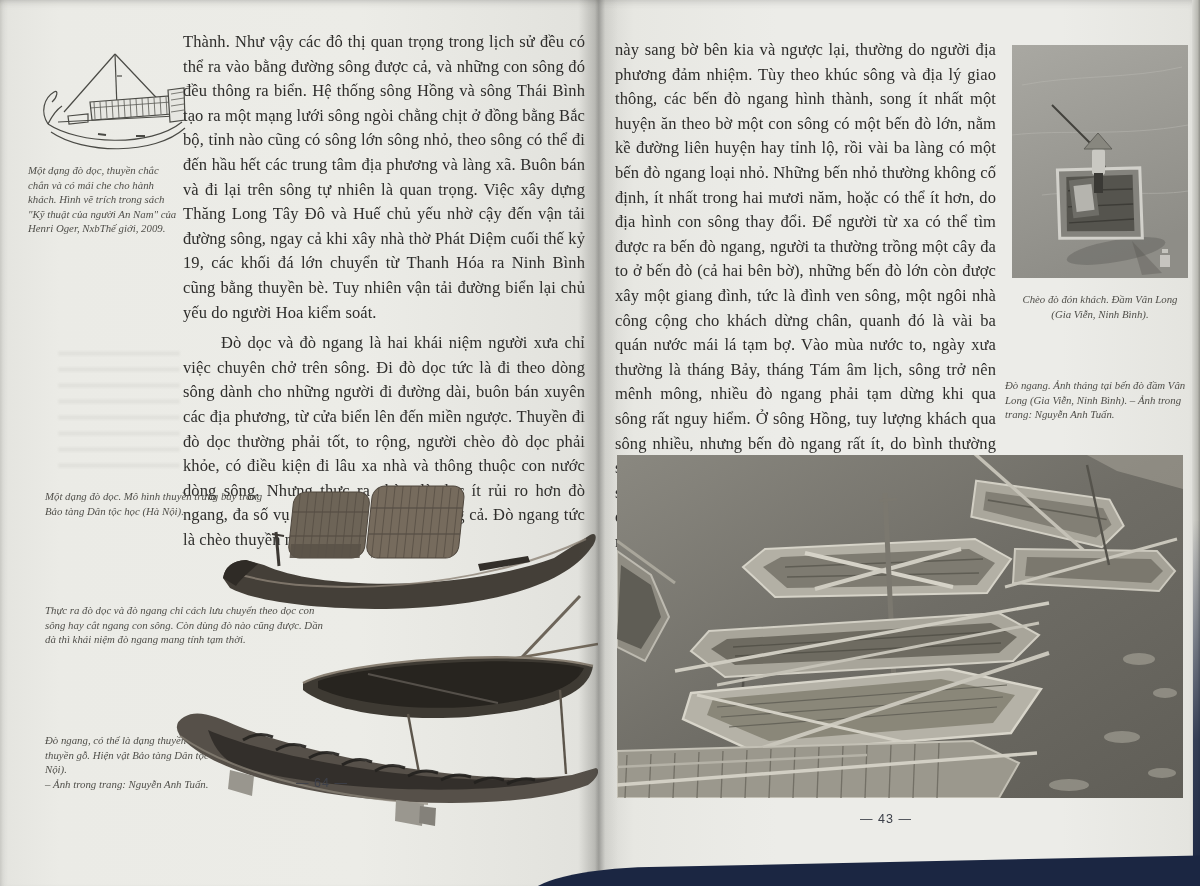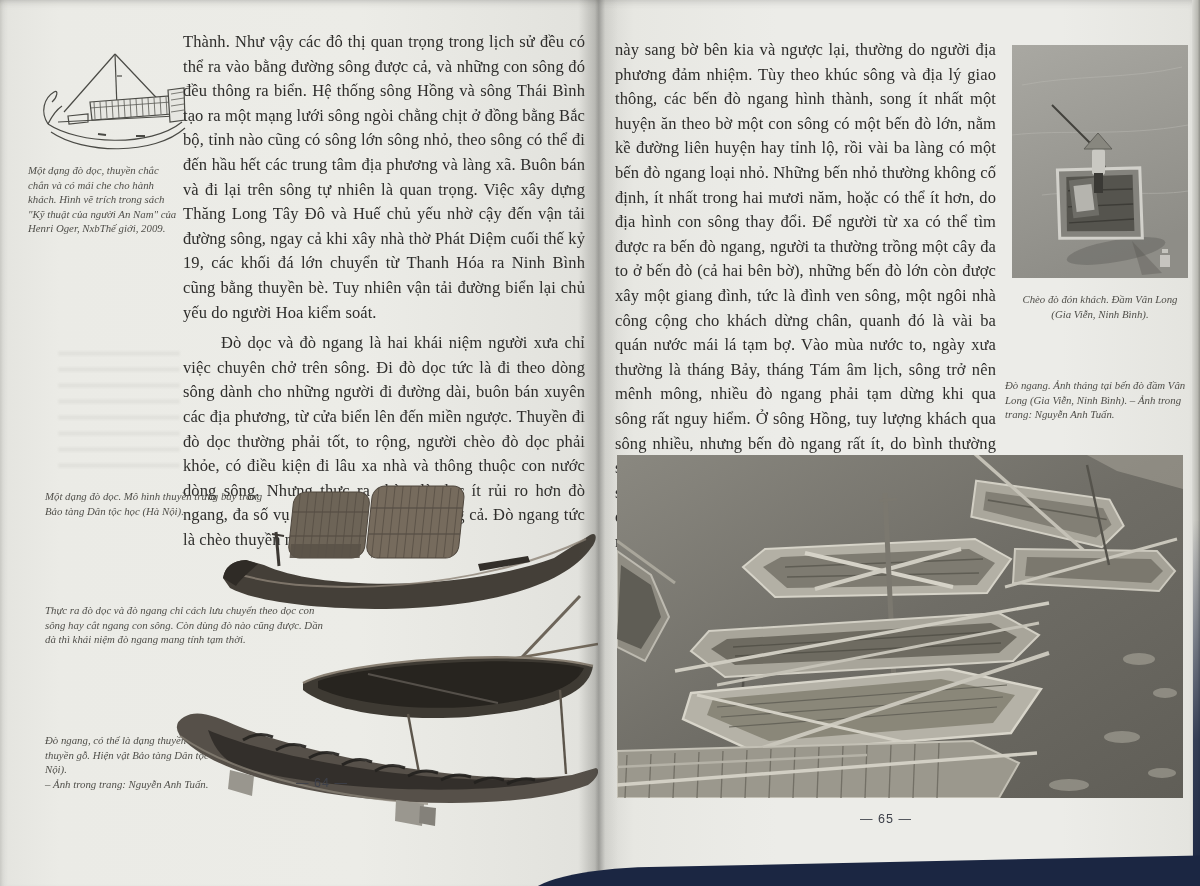--- a/index.html
+++ b/index.html
@@ -359,21 +359,21 @@
           <line x1="250" y1="290" x2="248" y2="343"></line>
             <line x1="274" y1="290" x2="272" y2="343"></line>
           <line x1="298" y1="289" x2="296" y2="343"></line>
             <line x1="322" y1="288" x2="320" y2="343"></line>
         </g>
         <line x1="0" y1="330" x2="420" y2="298" stroke="#d2cfc4" stroke-width="3.4"></line>
         <line x1="0" y1="312" x2="250" y2="300" stroke="#b5b2a7" stroke-width="2.4"></line>
       </g>
     </svg>
 
-    <div class="pagenum" style="left:238px;top:812px;">— 65 —</div>
+    <div class="pagenum" style="left:238px;top:812px;">— 43 —</div>
   </div>
 
   <div class="gutter"></div>
   <div class="right-edge"></div>
   <div class="navy-right"></div>
   <div class="navy-curve"></div>
 
 </div>
 
 </body></html>

